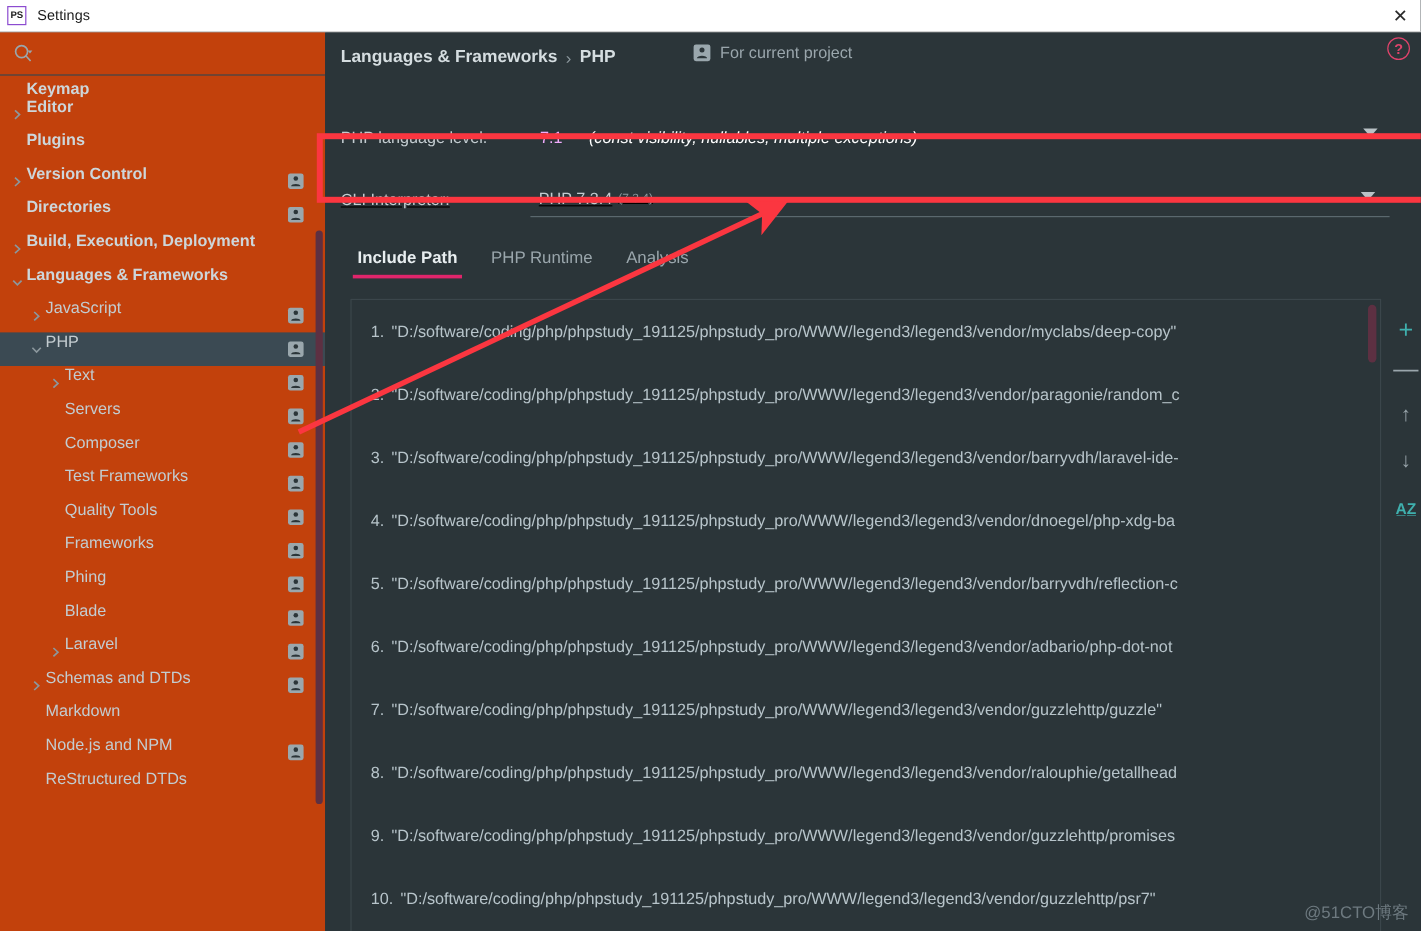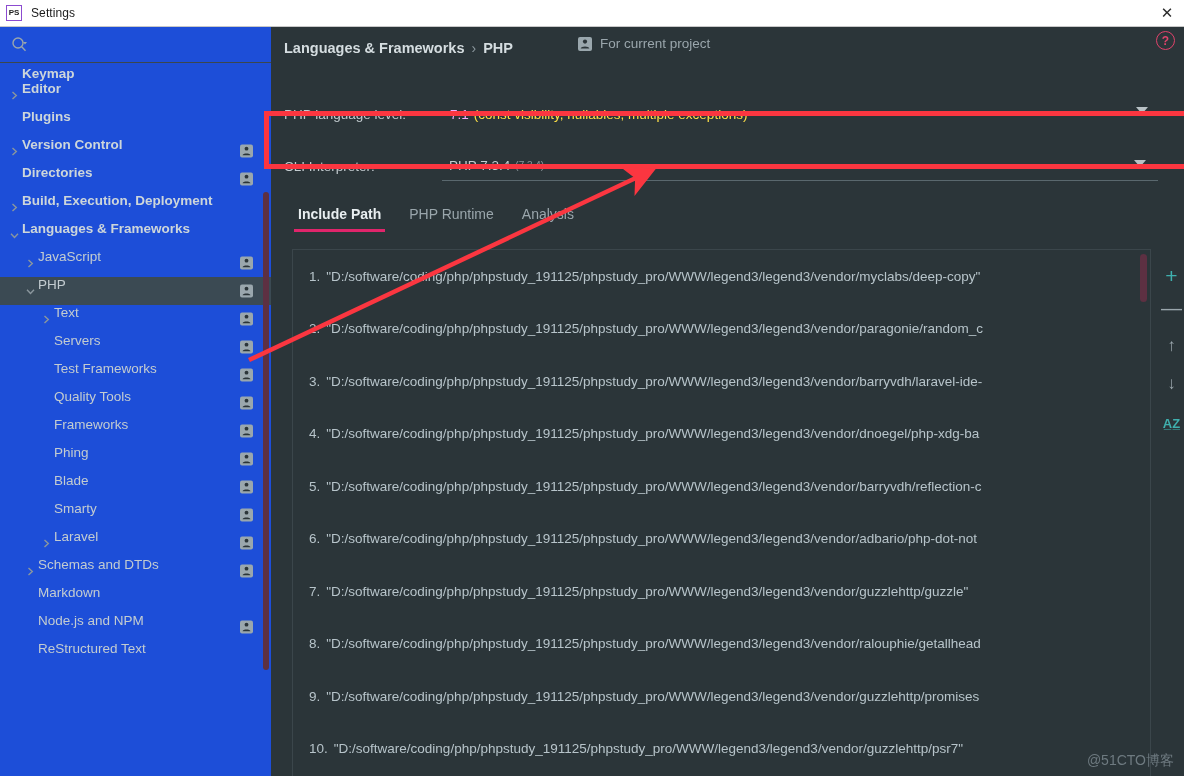--- a/index.html
+++ b/index.html
@@ -36,21 +36,21 @@
   }
   .tb-close {
     position: absolute; right: 0; top: 0; width: 34px; height: 26px;
     display: flex; align-items: center; justify-content: center;
     font-size: 15px; color: #2b2b2b; cursor: pointer;
   }
 
   
   .sidebar {
     position: absolute; left: 0; top: 27px; width: 271px; height: 749px;
-    background: #1d4ed8;
+    background: #c2410c;
     overflow: hidden;
   }
   .search-row {
     position: relative; height: 36px; width: 271px;
     border-bottom: 1px solid #3c474c;
     display: flex; align-items: center;
   }
   .search-icon {
     margin-left: 11px; width: 18px; height: 18px; position: relative;
   }
@@ -112,39 +112,39 @@
   }
   .scope-icon svg { display: block; }
   .scope-label { margin-left: 8px; font-size: 13.5px; color: #9aa6ac; }
 
   .lang-row {
     position: absolute; left: 13px; top: 74px; width: 886px; height: 26px;
     display: flex; align-items: center;
   }
   .lang-label { font-size: 13.5px; color: #c3ccd0; width: 140px; flex: none; }
   .lang-val-num { font-size: 13.5px; color: #f0abfc; margin-left: 26px; }
-  .lang-val-desc { font-size: 13.5px; color: #fde047; margin-left: 5px; }
+  .lang-val-desc { font-size: 13.5px; color: #ffffff; margin-left: 22px; font-style: italic; }
   .lang-caret {
     position: absolute; left: 852px; top: 6px;
     width: 0; height: 0;
     border-left: 6px solid transparent; border-right: 6px solid transparent;
     border-top: 7px solid #b9c2c6;
   }
   .help-icon {
     position: absolute; left: 885px; top: 4px;
     width: 19px; height: 19px; border-radius: 50%;
     border: 1.6px solid #e0436b;
     color: #e0436b; font-size: 12px; font-weight: bold;
     display: flex; align-items: center; justify-content: center;
     cursor: pointer;
   }
 
   .cli-row {
     position: absolute; left: 13px; top: 124px; width: 874px; height: 30px;
-    display: flex; align-items: center;
+    display: flex; align-items: center; text-decoration: underline;
   }
   .cli-label { font-size: 13.5px; color: #c3ccd0; width: 158px; flex: none; }
   .cli-combo {
     position: relative; flex: 1; height: 30px;
     display: flex; align-items: center;
     border-bottom: 1px solid #5a686e;
   }
   .cli-val-a { font-size: 13.5px; color: #c3ccd0; margin-left: 7px; }
   .cli-val-b { font-size: 10px; color: #8b979d; margin-left: 5px; }
   .cli-caret {
@@ -345,20 +345,30 @@
           <span class="tree-label">Servers</span>
           <span class="person-icon">
             <svg width="13" height="13" viewBox="0 0 13 13">
               <circle cx="6.5" cy="4.2" r="1.9" fill="#2b3539"></circle>
               <path d="M2.6 10.8 C2.6 8.3 10.4 8.3 10.4 10.8 Z" fill="#2b3539"></path>
             </svg>
           </span>
         </div>
         <div class="tree-item">
           <span class="tree-arrow" style="margin-left: 38px;"></span>
+          <span class="tree-label">Composer</span>
+          <span class="person-icon">
+            <svg width="13" height="13" viewBox="0 0 13 13">
+              <circle cx="6.5" cy="4.2" r="1.9" fill="#2b3539"></circle>
+              <path d="M2.6 10.8 C2.6 8.3 10.4 8.3 10.4 10.8 Z" fill="#2b3539"></path>
+            </svg>
+          </span>
+        </div>
+        <div class="tree-item">
+          <span class="tree-arrow" style="margin-left: 38px;"></span>
           <span class="tree-label">Test Frameworks</span>
           <span class="person-icon">
             <svg width="13" height="13" viewBox="0 0 13 13">
               <circle cx="6.5" cy="4.2" r="1.9" fill="#2b3539"></circle>
               <path d="M2.6 10.8 C2.6 8.3 10.4 8.3 10.4 10.8 Z" fill="#2b3539"></path>
             </svg>
           </span>
         </div>
         <div class="tree-item">
           <span class="tree-arrow" style="margin-left: 38px;"></span>
@@ -386,30 +396,20 @@
           <span class="person-icon">
             <svg width="13" height="13" viewBox="0 0 13 13">
               <circle cx="6.5" cy="4.2" r="1.9" fill="#2b3539"></circle>
               <path d="M2.6 10.8 C2.6 8.3 10.4 8.3 10.4 10.8 Z" fill="#2b3539"></path>
             </svg>
           </span>
         </div>
         <div class="tree-item">
           <span class="tree-arrow" style="margin-left: 38px;"></span>
           <span class="tree-label">Blade</span>
-          <span class="person-icon">
-            <svg width="13" height="13" viewBox="0 0 13 13">
-              <circle cx="6.5" cy="4.2" r="1.9" fill="#2b3539"></circle>
-              <path d="M2.6 10.8 C2.6 8.3 10.4 8.3 10.4 10.8 Z" fill="#2b3539"></path>
-            </svg>
-          </span>
-        </div>
-        <div class="tree-item">
-          <span class="tree-arrow" style="margin-left: 38px;"></span>
-          <span class="tree-label">Smarty</span>
           <span class="person-icon">
             <svg width="13" height="13" viewBox="0 0 13 13">
               <circle cx="6.5" cy="4.2" r="1.9" fill="#2b3539"></circle>
               <path d="M2.6 10.8 C2.6 8.3 10.4 8.3 10.4 10.8 Z" fill="#2b3539"></path>
             </svg>
           </span>
         </div>
         <div class="tree-item">
           <span class="tree-arrow" style="margin-left: 38px;">
             <svg width="9" height="9" viewBox="0 0 9 9">
@@ -447,21 +447,21 @@
           <span class="tree-label">Node.js and NPM</span>
           <span class="person-icon">
             <svg width="13" height="13" viewBox="0 0 13 13">
               <circle cx="6.5" cy="4.2" r="1.9" fill="#2b3539"></circle>
               <path d="M2.6 10.8 C2.6 8.3 10.4 8.3 10.4 10.8 Z" fill="#2b3539"></path>
             </svg>
           </span>
         </div>
         <div class="tree-item">
           <span class="tree-arrow" style="margin-left: 22px;"></span>
-          <span class="tree-label">ReStructured Text</span>
+          <span class="tree-label">ReStructured DTDs</span>
         </div>
       </div>
     <div class="sb-scroll"></div>
   </div>
 
   <div class="main">
 
     <div class="crumb-row">
       <span class="crumb-a">Languages &amp; Frameworks</span>
       <span class="crumb-sep">›</span>

